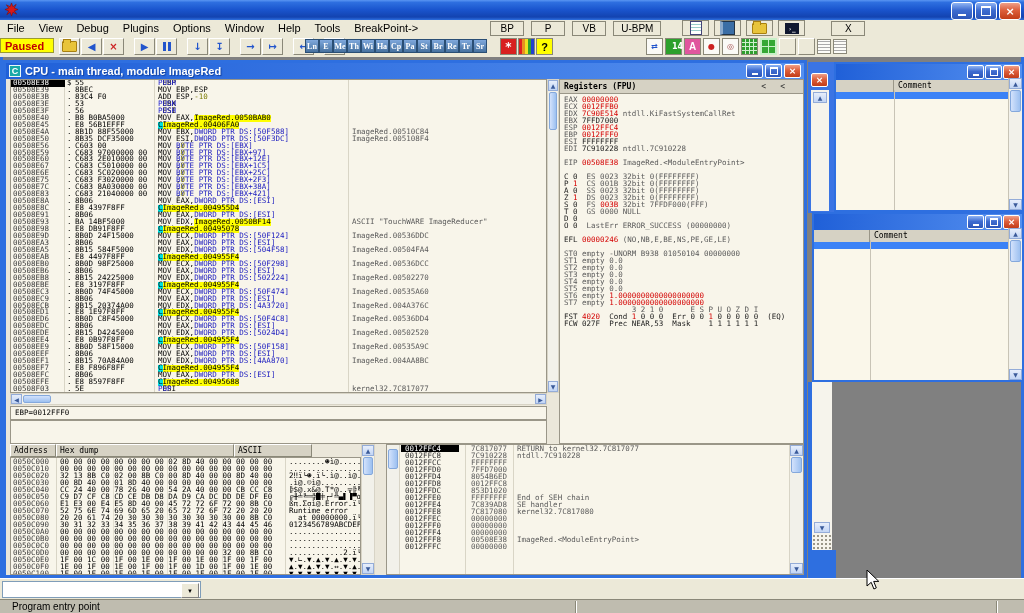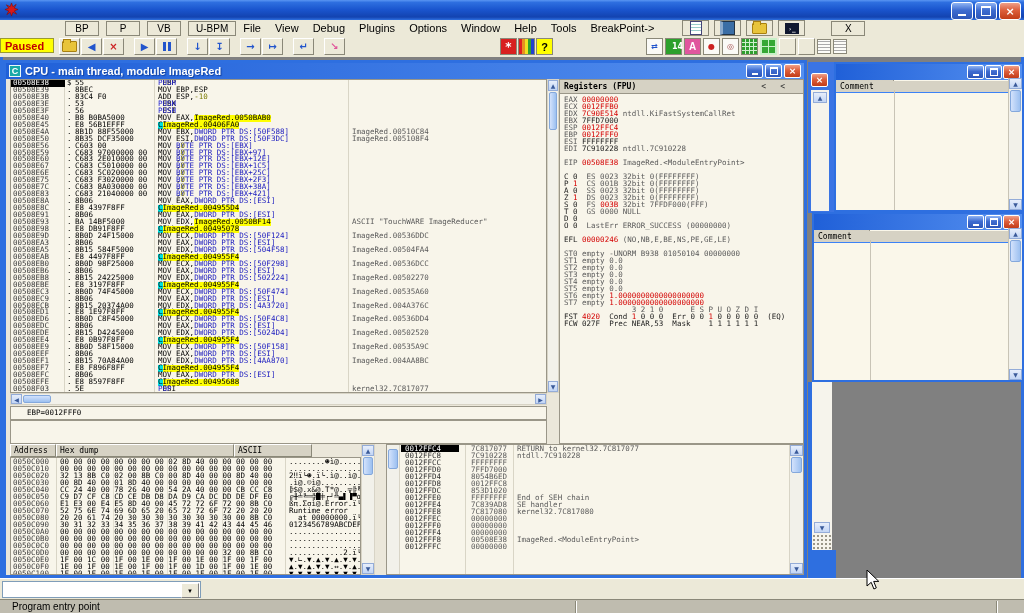--- a/index.html
+++ b/index.html
@@ -112,21 +112,21 @@
      border:1px solid #84A8DC;border-radius:2px;box-sizing:border-box;}
   #dis-vsb{left:541px;top:16px;width:12px;height:314px;}
   #dis-hsb{left:4px;top:330px;width:537px;height:12px;background:#F2F1EA;border:1px solid #D8D4C6;box-sizing:border-box;position:absolute;}
   .sbah{position:absolute;top:0;bottom:0;width:11px;background:linear-gradient(180deg,#E7EEFB,#C2D5F5);
      border:1px solid #94ACD8;color:#3A5A9A;font:6px "DejaVu Sans",sans-serif;
      display:flex;align-items:center;justify-content:center;box-sizing:border-box;}
   .sbth{position:absolute;top:1px;bottom:1px;background:linear-gradient(180deg,#D3E2FC,#9CC0F0);
      border:1px solid #84A8DC;border-radius:2px;box-sizing:border-box;}
 
   #info-pane{left:4px;top:343px;width:537px;height:14px;position:absolute;background:#F8F5EA;
-    border:1px solid #9A9688;box-sizing:border-box;font:7.5px/12px "DejaVu Sans Mono",monospace;padding-left:16px;color:#000;}
+    border:1px solid #9A9688;box-sizing:border-box;font:7.5px/12px "DejaVu Sans Mono",monospace;padding-left:4px;color:#000;}
   #gap-pane{left:4px;top:357px;width:537px;height:24px;position:absolute;background:#F8F5EA;border:1px solid #9A9688;box-sizing:border-box;}
 
   
   #registers{left:553px;top:16px;width:245px;height:365px;}
   .reg-hdr{height:13px;background:#D6D2C4;border-bottom:1px solid #9A9688;display:flex;align-items:center;
     padding:0 4px;font:bold 8px "DejaVu Sans Mono",monospace;color:#000;}
   .reg-hdr .chev{margin-left:auto;color:#333;font-weight:normal;letter-spacing:14px;}
   #reg-body{padding:2px 0 0 4px;}
   .rline{height:7px;font:7.5px/7px "DejaVu Sans Mono",monospace;white-space:pre;}
   .rl{color:#5A5A5A;} .rr{color:#D40000;} .rv{color:#1A1A1A;} .rc{color:#5A5A5A;}
@@ -147,21 +147,21 @@
   .srow span{position:absolute;top:0;}
   .sa{left:18px;width:54px;color:#303030;}
   .sa.sel{left:14px;padding-left:4px;background:#000;color:#fff;}
   .sv{left:84px;color:#5A5A5A;} .sc{left:130px;color:#5A5A5A;}
   .stk-strip{position:absolute;left:0;top:0;width:12px;height:131px;background:#F2F1EA;border-right:1px solid #D8D4C6;}
   #stack-sb{position:absolute;right:0;top:0;width:13px;height:129px;background:#F2F1EA;border-left:1px solid #D8D4C6;}
 
   
   .cwin{position:absolute;box-sizing:border-box;border:2px solid #2E6FE0;background:#FAF7EA;overflow:hidden;}
   .cwin-title{height:14px;background:linear-gradient(90deg,#2060D8,#5590F0);display:flex;align-items:center;justify-content:flex-end;padding:1px 2px;gap:1px;}
-  .cwin-hdr{height:12px;display:flex;border-bottom:1px solid #3b82f6;flex-direction:column;}
+  .cwin-hdr{height:12px;display:flex;border-bottom:7px solid #3b82f6;}
   .chc{height:12px;box-sizing:border-box;background:#D6D2C4;border-right:1px solid #9A9688;
     font:8px/11px "DejaVu Sans Mono",monospace;padding-left:4px;color:#000;}
   .cwin-sb{position:absolute;right:0;top:14px;bottom:0;width:13px;background:#F2F1EA;border-left:1px solid #C8C4B6;}
   .cwin-colline{position:absolute;top:26px;bottom:0;width:1px;background:#C8C4B6;}
 
   .fragA-track{position:absolute;background:#F6F4EC;}
   .grip{background-image:radial-gradient(#9A9688 1px,transparent 1px);background-size:4px 4px;}
 
   
   #cmdbar{position:absolute;left:0;top:578px;width:1024px;height:21px;background:#ECE9D8;border-top:1px solid #FFF;}
@@ -189,37 +189,37 @@
         <span class="glyph-min"></span>
       </div>
     <div class="wc">
         <span class="glyph-max"></span>
       </div>
     <div class="wc close">×</div>
   </div>
 </div>
 
 <div id="menubar">
-  <div id="menu-plugins">
-      <div class="pbtn">BP</div>
-      <div class="pbtn">P</div>
-      <div class="pbtn">VB</div>
-      <div class="pbtn">U-BPM</div>
-    </div>
   <div id="menu-items" style="display:flex;">
       <div class="mitem">File</div>
       <div class="mitem">View</div>
       <div class="mitem">Debug</div>
       <div class="mitem">Plugins</div>
       <div class="mitem">Options</div>
       <div class="mitem">Window</div>
       <div class="mitem">Help</div>
       <div class="mitem">Tools</div>
       <div class="mitem">BreakPoint-&gt;</div>
     </div>
+  <div id="menu-plugins">
+      <div class="pbtn">BP</div>
+      <div class="pbtn">P</div>
+      <div class="pbtn">VB</div>
+      <div class="pbtn">U-BPM</div>
+    </div>
   <div id="menu-icons">
       <div class="icell">
         <span class="ikind-doc"></span>
       </div>
       <div class="icell">
         <span class="ikind-book"></span>
       </div>
       <div class="icell">
         <span class="ikind-folder2"></span>
       </div>
@@ -244,20 +244,35 @@
           <i></i>
           <i></i>
         </span>
       </div>
       <div class="tbtn tgap" style="color: rgb(34, 85, 204);">↓</div>
       <div class="tbtn" style="color: rgb(34, 85, 204);">↧</div>
       <div class="tbtn tgap" style="color: rgb(34, 85, 204);">→</div>
       <div class="tbtn" style="color: rgb(34, 85, 204);">↦</div>
       <div class="tbtn tgap" style="color: rgb(34, 85, 204);">↵</div>
       <div class="tbtn tgap" style="color: rgb(224, 85, 154);">↘</div>
+    </div>
+  <div id="tool-letters">
+      <div class="lbtn">Ln</div>
+      <div class="lbtn">E</div>
+      <div class="lbtn">Me</div>
+      <div class="lbtn">Th</div>
+      <div class="lbtn">Wi</div>
+      <div class="lbtn">Ha</div>
+      <div class="lbtn">Cp</div>
+      <div class="lbtn">Pa</div>
+      <div class="lbtn">St</div>
+      <div class="lbtn">Br</div>
+      <div class="lbtn">Re</div>
+      <div class="lbtn">Tr</div>
+      <div class="lbtn">Sr</div>
     </div>
   <div id="tool-util">
       <div class="cbtn k-gear">*</div>
       <div class="cbtn k-rainbow"></div>
       <div class="cbtn k-help">?</div>
     </div>
   <div id="tool-right">
       <div class="cbtn k-white" style="color: rgb(34, 85, 204);">⇄</div>
       <div class="cbtn k-green">14</div>
       <div class="cbtn k-pink">A</div>

